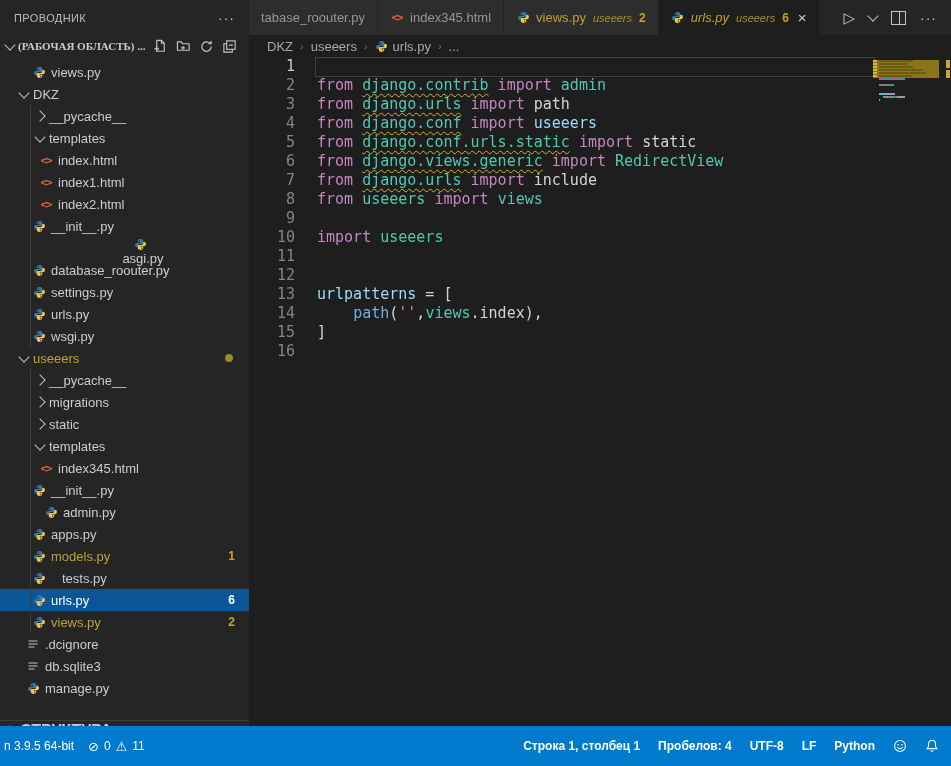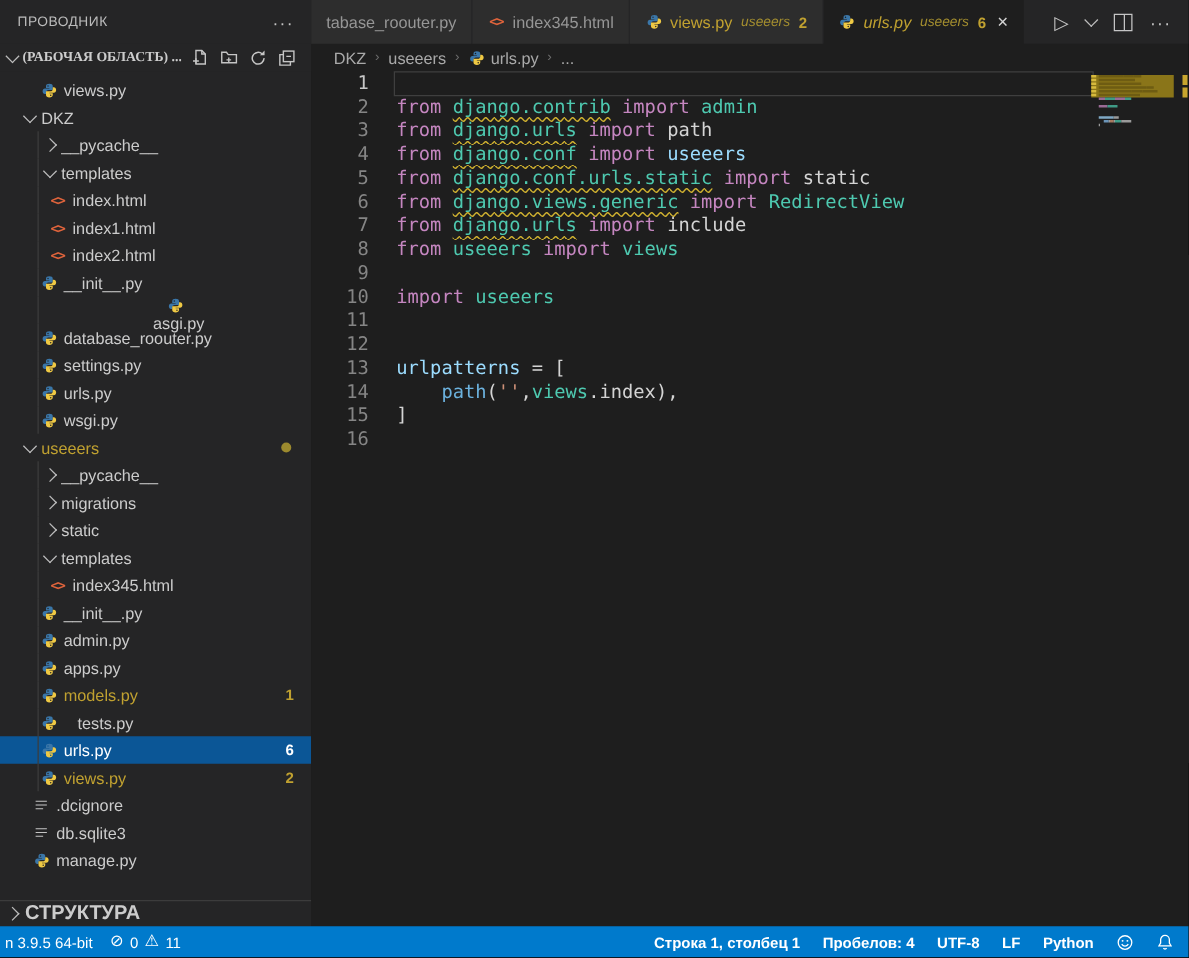--- a/index.html
+++ b/index.html
@@ -67,21 +67,21 @@
   .curbox{position:absolute;left:66px;width:558px;top:0;height:18px;border:1px solid #3f3f3f;}
   .c-kw{color:#c586c0}.c-mod{color:#4ec9b0}.c-var{color:#9cdcfe}.c-fn{color:#6cb2de}
   .c-pl{color:#d4d4d4}.c-str{color:#ce9178}
   .sq{text-decoration-line:underline;text-decoration-style:wavy;text-decoration-color:#d0b12f;
       text-decoration-thickness:1px;text-underline-offset:3px;}
   
   .minimap{position:absolute;top:57px;right:6px;width:72px;height:160px;cursor:pointer;}
   .mm-el{position:absolute;}
   .ruler{position:absolute;top:57px;right:0;width:6px;bottom:0;}
   
-  .statusbar{position:absolute;left:0;bottom:0;width:951px;height:25px;background:#007acc;color:#ffffff;
+  .statusbar{position:absolute;left:0;bottom:0;width:951px;height:40px;background:#007acc;color:#ffffff;
              display:flex;align-items:center;font-size:12px;}
   .sb-left{display:flex;align-items:center;padding-left:4px;gap:14px;}
   .sb-right{margin-left:auto;display:flex;align-items:center;gap:18px;padding-right:12px;font-weight:bold;}
   .st-item{display:flex;align-items:center;gap:5px;cursor:pointer;white-space:nowrap;}
   .st-item .glyph{font-size:13px;font-family:"DejaVu Sans",sans-serif;}
 </style>
 </head>
 <body>
 
 <div class="app">
@@ -261,21 +261,21 @@
         <div class="row" style="padding-left: 32px;">
           <span class="guide"></span>
           <span class="ficon">
             <svg width="13" height="13" viewBox="0 0 24 24">
               <path fill="#3a76a8" d="M12 2c-3 0-5 1.2-5 3.4V8h5v1H5.5C3.4 9 2 10.7 2 13s1.4 4 3.5 4H7v-2.5C7 12.4 8.6 11 10.6 11H17V5.4C17 3.2 15 2 12 2zm-2 2.1a1.1 1.1 0 1 1 0 2.2 1.1 1.1 0 0 1 0-2.2z"></path>
               <path fill="#efc944" d="M12 22c3 0 5-1.2 5-3.4V16h-5v-1h6.5c2.1 0 3.5-1.7 3.5-4s-1.4-4-3.5-4H17v2.5c0 2.1-1.6 3.5-3.6 3.5H7v5.6C7 20.8 9 22 12 22zm2-2.1a1.1 1.1 0 1 1 0-2.2 1.1 1.1 0 0 1 0 2.2z"></path>
             </svg>
           </span>
           <span class="name">__init__.py</span>
         </div>
-        <div class="row" style="padding-left: 32px;">
+        <div class="row" style="padding-left: 44px;">
           <span class="guide"></span>
           <span class="ficon">
             <svg width="13" height="13" viewBox="0 0 24 24">
               <path fill="#3a76a8" d="M12 2c-3 0-5 1.2-5 3.4V8h5v1H5.5C3.4 9 2 10.7 2 13s1.4 4 3.5 4H7v-2.5C7 12.4 8.6 11 10.6 11H17V5.4C17 3.2 15 2 12 2zm-2 2.1a1.1 1.1 0 1 1 0 2.2 1.1 1.1 0 0 1 0-2.2z"></path>
               <path fill="#efc944" d="M12 22c3 0 5-1.2 5-3.4V16h-5v-1h6.5c2.1 0 3.5-1.7 3.5-4s-1.4-4-3.5-4H17v2.5c0 2.1-1.6 3.5-3.6 3.5H7v5.6C7 20.8 9 22 12 22zm2-2.1a1.1 1.1 0 1 1 0-2.2 1.1 1.1 0 0 1 0 2.2z"></path>
             </svg>
           </span>
           <span class="name">admin.py</span>
         </div>
         <div class="row" style="padding-left: 32px;">

